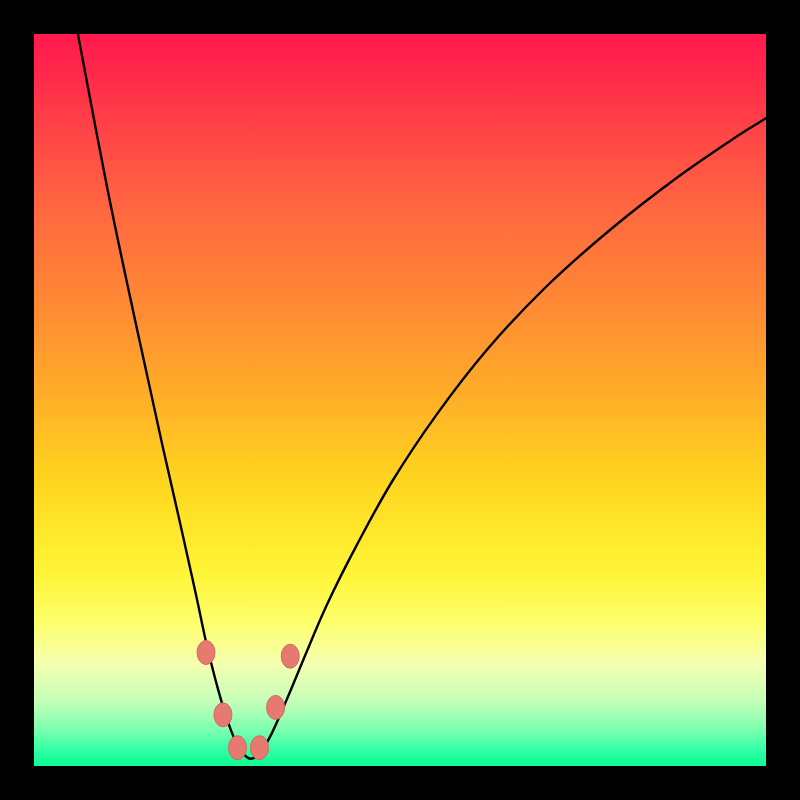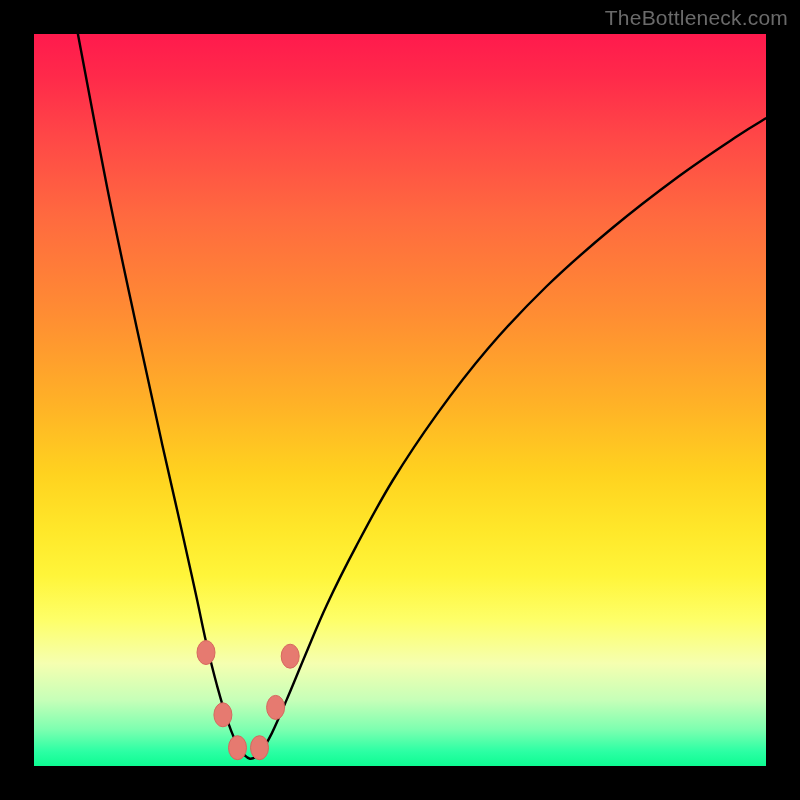--- a/index.html
+++ b/index.html
@@ -61,21 +61,20 @@
     top: 0;
     width: 732px;
     height: 732px;
     overflow: visible;
   }
 </style>
 </head>
 <body>
 
 <div class="frame">
-  <div class="watermark">TheBottleneck.com</div>
   <div class="plot">
     <svg class="curve" viewBox="0 0 732 732">
       <path fill="none" stroke="#000000" stroke-width="2.4" stroke-linecap="round" d="M 43.9 0.0 C 49.2 27.7, 62.7 101.0, 73.2 153.7 C 83.7 206.4, 92.6 246.7, 102.5 292.8 C 112.4 338.9, 120.2 374.3, 128.1 409.9 C 136.0 445.5, 140.5 464.1, 146.4 490.4 C 152.3 516.8, 156.4 535.2, 161.0 556.3 C 165.7 577.4, 168.1 590.4, 172.0 607.6 C 176.0 624.7, 179.0 637.0, 183.0 651.5 C 187.0 666.0, 190.0 676.9, 194.0 688.1 C 197.9 699.3, 201.0 707.1, 205.0 713.7 C 208.9 720.3, 212.0 724.0, 215.9 724.7 C 219.9 725.3, 223.0 722.0, 226.9 717.4 C 230.9 712.7, 233.3 708.3, 237.9 699.1 C 242.5 689.8, 246.6 680.0, 252.5 666.1 C 258.5 652.3, 263.6 639.3, 270.8 622.2 C 278.1 605.1, 283.6 590.7, 292.8 571.0 C 302.0 551.2, 310.2 534.8, 322.1 512.4 C 333.9 490.0, 344.2 470.2, 358.7 446.5 C 373.2 422.8, 385.5 404.4, 402.6 380.6 C 419.7 356.9, 434.1 337.8, 453.8 314.8 C 473.6 291.7, 490.0 274.3, 512.4 252.5 C 534.8 230.8, 554.6 213.7, 578.3 194.0 C 602.0 174.2, 621.8 159.2, 644.2 142.7 C 666.6 126.3, 686.9 113.0, 702.7 102.5 C 718.5 91.9, 726.7 87.5, 732.0 84.2"></path>
       <g>
           <ellipse cx="172.0" cy="618.5" rx="9" ry="12" fill="#e67a70" stroke="#d6675e" stroke-width="1"></ellipse>
           <ellipse cx="188.9" cy="680.8" rx="9" ry="12" fill="#e67a70" stroke="#d6675e" stroke-width="1"></ellipse>
           <ellipse cx="203.5" cy="713.7" rx="9" ry="12" fill="#e67a70" stroke="#d6675e" stroke-width="1"></ellipse>
           <ellipse cx="225.5" cy="713.7" rx="9" ry="12" fill="#e67a70" stroke="#d6675e" stroke-width="1"></ellipse>
           <ellipse cx="241.6" cy="673.4" rx="9" ry="12" fill="#e67a70" stroke="#d6675e" stroke-width="1"></ellipse>
           <ellipse cx="256.2" cy="622.2" rx="9" ry="12" fill="#e67a70" stroke="#d6675e" stroke-width="1"></ellipse>

